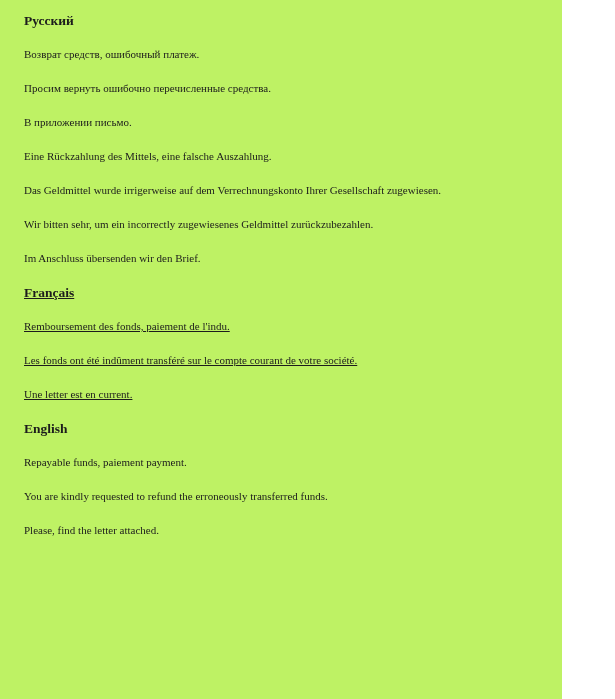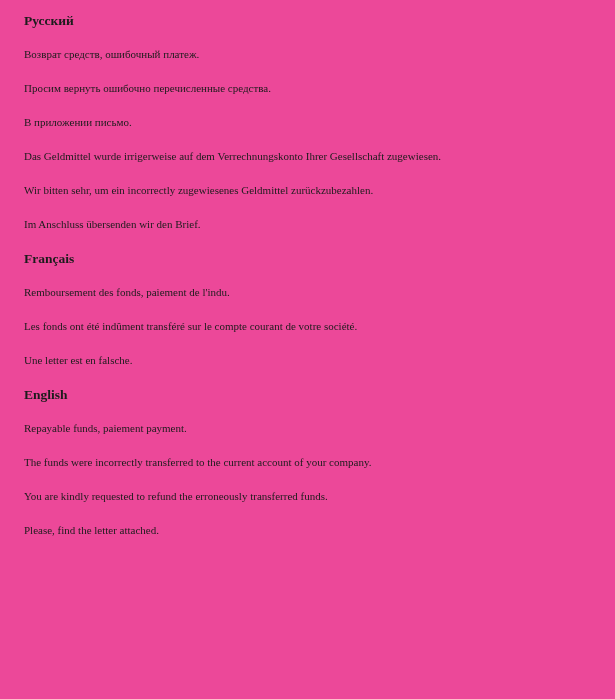--- a/index.html
+++ b/index.html
@@ -9,29 +9,30 @@
   }
   body {
     width: 615px;
     height: 699px;
     overflow: hidden;
     font-family: "Liberation Serif", "DejaVu Serif", serif;
     color: #1c1c1c;
   }
   .page {
     box-sizing: border-box;
-    width: 615px;
+    width: 562px;
     height: 699px;
     padding: 12px 30px 10px 24px;
-    background: #ec4899;
+    background: #bef264;
   }
   .doc-section {
     margin: 0;
   }
   .doc-section.extra-gap {
+    text-decoration: underline;
   }
   .doc-heading {
     font-size: 13.5px;
     line-height: 17px;
     font-weight: bold;
     margin: 0 0 17px 0;
   }
   .doc-paragraph {
     font-size: 11px;
     line-height: 17px;
@@ -45,33 +46,33 @@
 <div class="page">
 
   <div class="doc-section">
     <h3 class="doc-heading">Русский</h3>
     <p class="doc-paragraph">Возврат средств, ошибочный платеж.</p>
     <p class="doc-paragraph">Просим вернуть ошибочно перечисленные средства.</p>
     <p class="doc-paragraph">В приложении письмо.</p>
   </div>
 
   <div class="doc-section">
+    <p class="doc-paragraph">Eine Rückzahlung des Mittels, eine falsche Auszahlung.</p>
     <p class="doc-paragraph">Das Geldmittel wurde irrigerweise auf dem Verrechnungskonto Ihrer Gesellschaft zugewiesen.</p>
     <p class="doc-paragraph">Wir bitten sehr, um ein incorrectly zugewiesenes Geldmittel zurückzubezahlen.</p>
     <p class="doc-paragraph">Im Anschluss übersenden wir den Brief.</p>
   </div>
 
   <div class="doc-section extra-gap">
     <h3 class="doc-heading">Français</h3>
     <p class="doc-paragraph">Remboursement des fonds, paiement de l'indu.</p>
     <p class="doc-paragraph">Les fonds ont été indûment transféré sur le compte courant de votre société.</p>
-    <p class="doc-paragraph">Une letter est en falsche.</p>
+    <p class="doc-paragraph">Une letter est en current.</p>
   </div>
 
   <div class="doc-section">
     <h3 class="doc-heading">English</h3>
     <p class="doc-paragraph">Repayable funds, paiement payment.</p>
-    <p class="doc-paragraph">The funds were incorrectly transferred to the current account of your company.</p>
     <p class="doc-paragraph">You are kindly requested to refund the erroneously transferred funds.</p>
     <p class="doc-paragraph">Please, find the letter attached.</p>
   </div>
 
 </div>
 
 </body></html>

